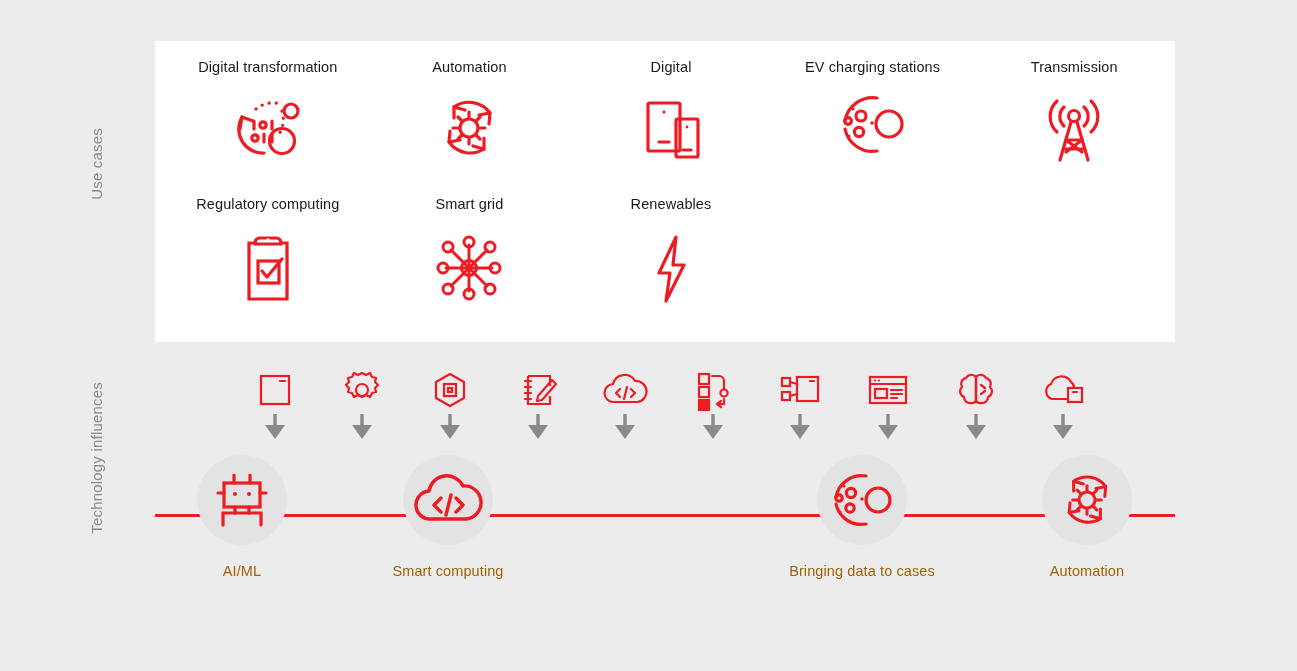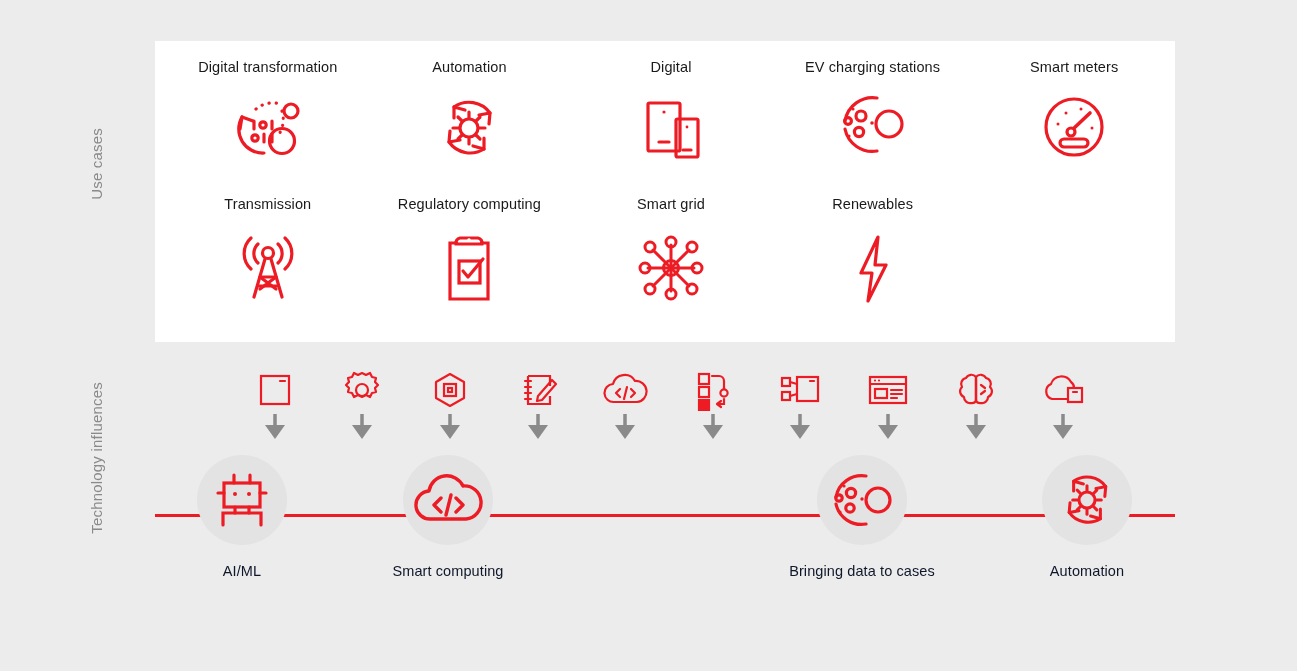--- a/index.html
+++ b/index.html
@@ -61,21 +61,21 @@
   .tl-node {
     position: absolute; top: 0; width: 170px;
     display: flex; flex-direction: column; align-items: center;
   }
   .tl-disc {
     width: 90px; height: 90px; border-radius: 50%;
     background: #e3e3e3; display: flex; align-items: center;
     justify-content: center; position: relative; z-index: 2;
   }
   .tl-label {
-    margin-top: 17px; font-size: 14.5px; color: #0f172a;
+    margin-top: 17px; font-size: 14.5px; color: #a16207;
     text-align: center; line-height: 1.28; letter-spacing: .1px;
   }
 </style>
 </head>
 <body>
 
 <div class="stage">
 
   <div class="axis" id="axis-usecases">
     <svg width="22" height="312" viewBox="0 0 22 312">
@@ -157,33 +157,20 @@
           <circle cx="56" cy="33" r="13"></circle>
           <circle cx="28" cy="25" r="5"></circle>
           <circle cx="15" cy="30" r="3.4"></circle>
           <circle cx="26" cy="41" r="4.6"></circle>
           <circle cx="39" cy="32" r="1.8" fill="#ed1c24" stroke="none"></circle>
           <circle cx="16" cy="45" r="1.6" fill="#ed1c24" stroke="none"></circle>
           <circle cx="20" cy="18" r="1.6" fill="#ed1c24" stroke="none"></circle>
         </svg>
       </div>
 
-      <div class="uc-cell">
-        <div class="uc-label">Smart meters</div>
-        <svg class="uc-icon" width="72" height="72" viewBox="0 0 72 72" fill="none" stroke="#ed1c24" stroke-width="3.2">
-          <circle cx="36" cy="36" r="28"></circle>
-          <line x1="34" y1="39" x2="52" y2="22" stroke-linecap="round" stroke-width="3.6"></line>
-          <circle cx="33" cy="41" r="4" fill="#ffffff"></circle>
-          <rect x="22" y="48" width="28" height="8" rx="4"></rect>
-          <circle cx="20" cy="33" r="1.5" fill="#ed1c24" stroke="none"></circle>
-          <circle cx="28" cy="22" r="1.5" fill="#ed1c24" stroke="none"></circle>
-          <circle cx="43" cy="18" r="1.5" fill="#ed1c24" stroke="none"></circle>
-          <circle cx="54" cy="37" r="1.5" fill="#ed1c24" stroke="none"></circle>
-        </svg>
-      </div>
 
 
       <div class="uc-cell row2">
         <div class="uc-label">Transmission</div>
         <svg class="uc-icon" width="72" height="74" viewBox="0 0 72 74" fill="none" stroke="#ed1c24" stroke-width="3.2">
           <circle cx="36" cy="22" r="5.5"></circle>
           <path d="M26 13 A13 13 0 0 0 26 32" stroke-linecap="round"></path>
           <path d="M46 13 A13 13 0 0 1 46 32" stroke-linecap="round"></path>
           <path d="M19 7 A21 21 0 0 0 19 38" stroke-linecap="round"></path>
           <path d="M53 7 A21 21 0 0 1 53 38" stroke-linecap="round"></path>

